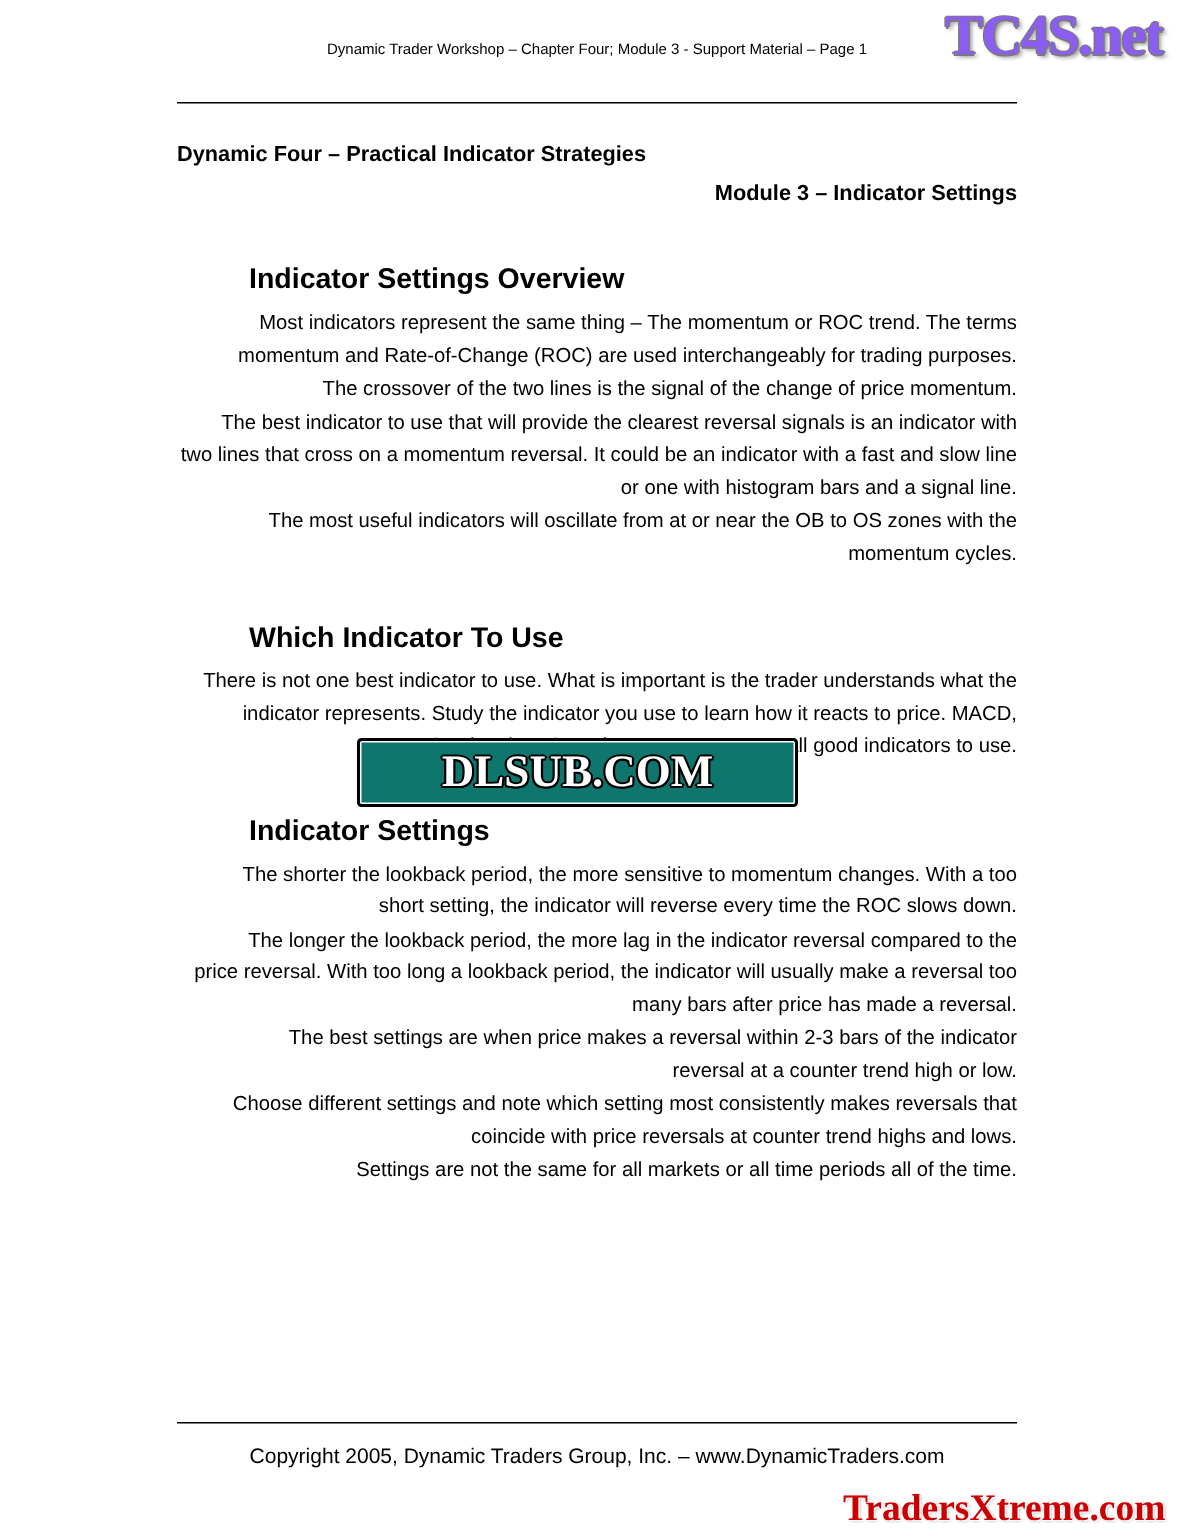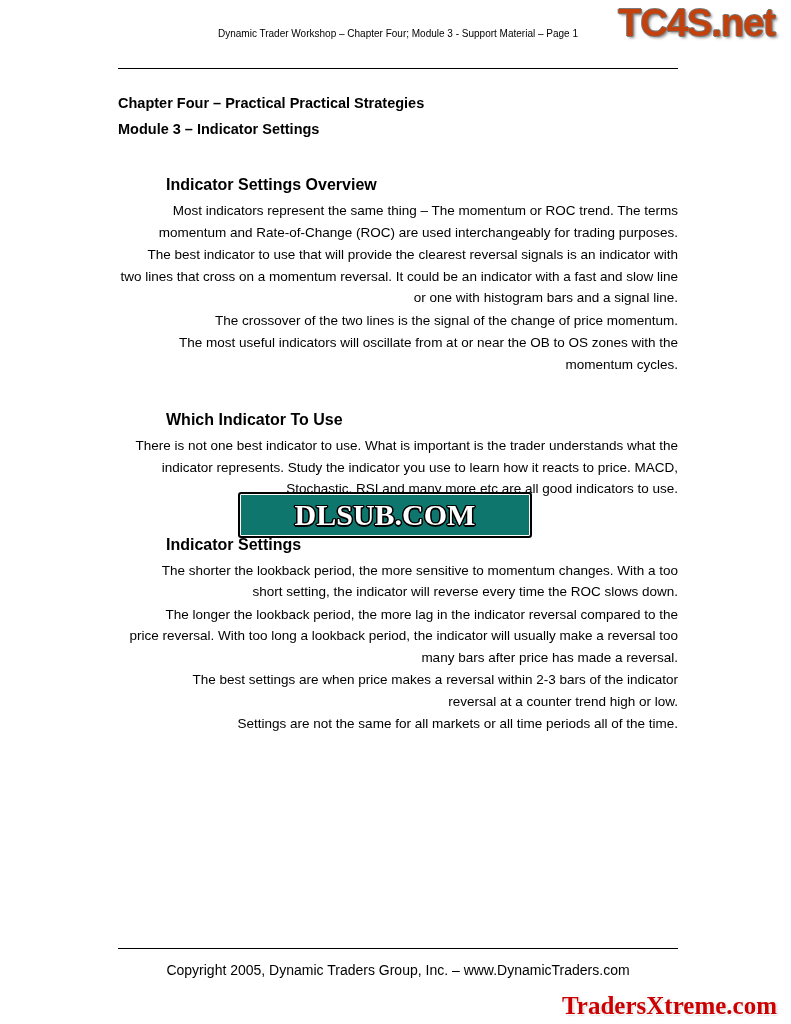--- a/index.html
+++ b/index.html
@@ -18,25 +18,25 @@
     background: #ffffff;
     overflow: hidden;
     box-sizing: border-box;
   }
 
   
   .tc4s {
     position: absolute;
     top: 2px;
     right: 16px;
-    font-family: Liberation Sans, sans-serif;
+    font-family: Liberation Serif, serif;
     font-weight: bold;
     font-size: 38px;
     letter-spacing: -1px;
-    color: #c2410c;
+    color: #8b5cf6;
     text-shadow:
       1px 0 0 #7a7a7a, -1px 0 0 #7a7a7a, 0 1px 0 #7a7a7a, 0 -1px 0 #7a7a7a,
       2px 2px 3px rgba(0,0,0,0.45);
     white-space: nowrap;
   }
 
   
   .header {
     position: absolute;
     top: 28px;
@@ -66,23 +66,24 @@
     font-size: 14.5px;
     font-weight: bold;
     margin: 0 0 0 0;
     line-height: 26px;
   }
   h2.subtitle {
     font-size: 14.5px;
     font-weight: bold;
     margin: 0;
     line-height: 26px;
+    text-align: right;
   }
   h3.section {
-    font-size: 16px;
+    font-size: 19px;
     font-weight: bold;
     margin: 34px 0 6px 0;
     padding-left: 48px;
   }
   h3.section.tight {
     margin-top: 36px;
   }
   p {
     font-size: 13.5px;
     line-height: 21.5px;
@@ -158,36 +159,37 @@
 
 <div class="page">
 
   <div class="tc4s">TC4S.net</div>
 
   <div class="header">Dynamic Trader Workshop – Chapter Four; Module 3 - Support Material – Page 1</div>
   <div class="rule-top"></div>
 
   <div class="content">
 
-    <h1 class="title">Chapter Four – Practical Practical Strategies</h1>
+    <h1 class="title">Dynamic Four – Practical Indicator Strategies</h1>
     <h2 class="subtitle">Module 3 – Indicator Settings</h2>
 
     <h3 class="section">Indicator Settings Overview</h3>
     <p>Most indicators represent the same thing – The momentum or ROC trend. The terms momentum and Rate-of-Change (ROC) are used interchangeably for trading purposes.</p>
+    <p class="indent">The crossover of the two lines is the signal of the change of price momentum.</p>
     <p class="indent">The best indicator to use that will provide the clearest reversal signals is an indicator with two lines that cross on a momentum reversal. It could be an indicator with a fast and slow line or one with histogram bars and a signal line.</p>
-    <p class="indent">The crossover of the two lines is the signal of the change of price momentum.</p>
     <p class="indent">The most useful indicators will oscillate from at or near the OB to OS zones with the momentum cycles.</p>
 
     <h3 class="section tight">Which Indicator To Use</h3>
     <p>There is not one best indicator to use. What is important is the trader understands what the indicator represents. Study the indicator you use to learn how it reacts to price. MACD, Stochastic, RSI and many more etc are all good indicators to use.</p>
 
     <h3 class="section tight">Indicator Settings</h3>
     <p class="indent">The shorter the lookback period, the more sensitive to momentum changes. With a too short setting, the indicator will reverse every time the ROC slows down.</p>
     <p class="indent">The longer the lookback period, the more lag in the indicator reversal compared to the price reversal. With too long a lookback period, the indicator will usually make a reversal too many bars after price has made a reversal.</p>
     <p class="indent">The best settings are when price makes a reversal within 2-3 bars of the indicator reversal at a counter trend high or low.</p>
+    <p class="indent">Choose different settings and note which setting most consistently makes reversals that coincide with price reversals at counter trend highs and lows.</p>
     <p class="indent">Settings are not the same for all markets or all time periods all of the time.</p>
 
   </div>
 
   <div class="dlsub">
     <span>DLSUB.COM</span>
   </div>
 
   <div class="rule-bottom"></div>
   <div class="footer">Copyright 2005, Dynamic Traders Group, Inc. – www.DynamicTraders.com</div>

